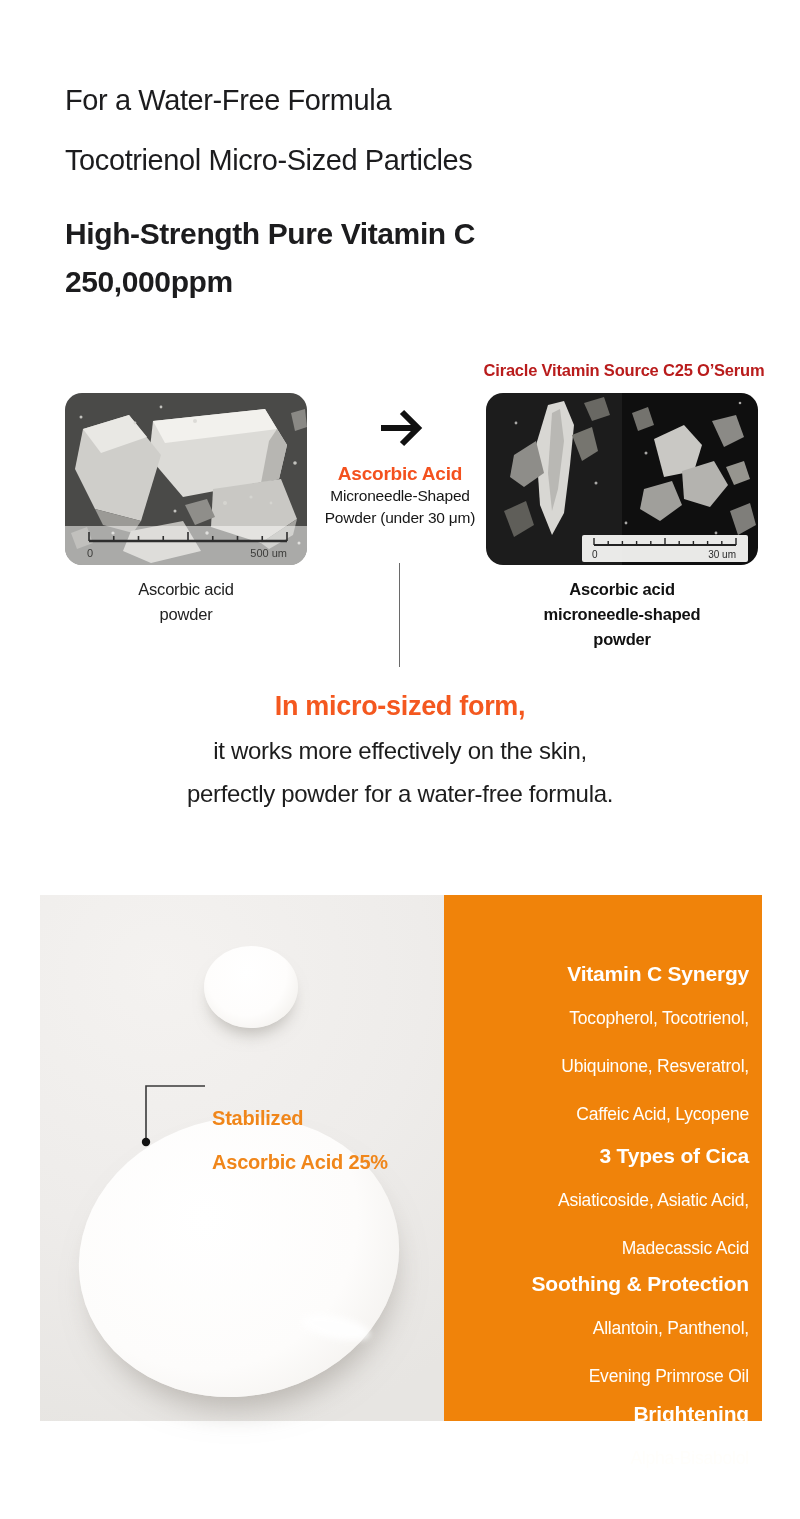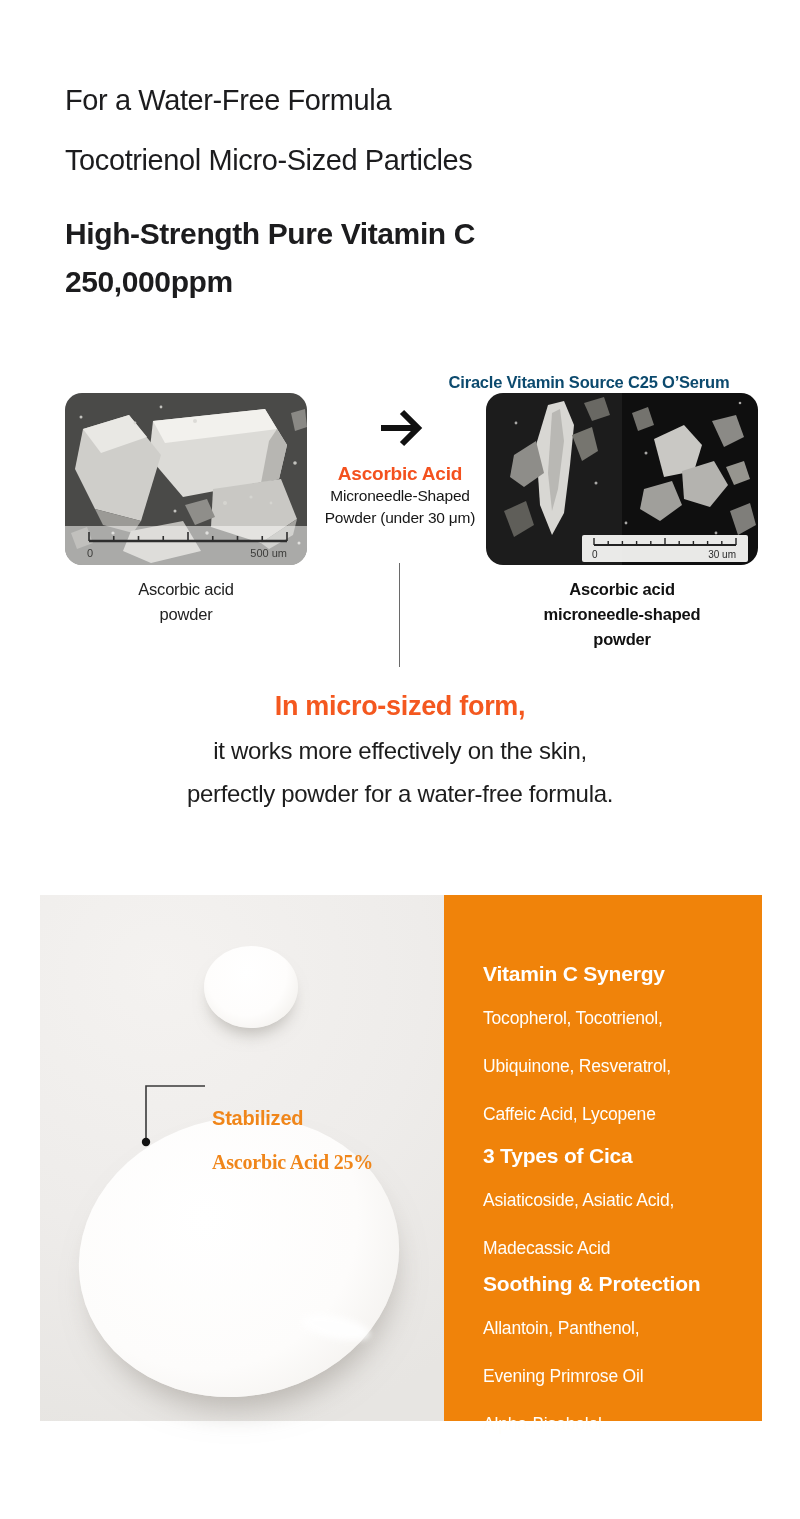--- a/index.html
+++ b/index.html
@@ -5,21 +5,21 @@
   html,body{margin:0;padding:0;background:#ffffff;}
   .page{
     position:relative;width:800px;height:1519px;margin:0 auto;background:#ffffff;
     font-family:"Liberation Sans","DejaVu Sans",sans-serif;color:#1b1b1b;overflow:hidden;
   }
   .abs{position:absolute;}
   
   .h-line{left:65px;width:700px;font-size:29px;font-weight:400;letter-spacing:-0.4px;color:#1c1c1e;}
   .h-line.bold{font-weight:700;font-size:30px;}
   
-  .product-title{left:438px;top:361px;width:302px;text-align:center;font-size:16.5px;font-weight:700;letter-spacing:-0.2px;color:#0c4a6e;margin-top:12px;}
+  .product-title{left:473px;top:361px;width:302px;text-align:center;font-size:16.5px;font-weight:700;letter-spacing:-0.2px;color:#b91c1c;}
   .sem{overflow:hidden;border-radius:17px;}
   .sem-left{left:65px;top:393px;width:242px;height:172px;}
   .sem-right{left:486px;top:393px;width:272px;height:172px;}
   .arrow-wrap{left:378px;top:408px;width:48px;height:40px;}
   .mid-block{left:305px;top:463px;width:190px;text-align:center;}
   .mid-title{font-size:19px;font-weight:700;color:#f4511e;letter-spacing:-0.2px;}
   .mid-sub{font-size:15.5px;color:#161616;line-height:22px;letter-spacing:-0.2px;}
   .caption{text-align:center;font-size:16.5px;line-height:25px;color:#222;letter-spacing:-0.2px;}
   .caption-left{left:65px;top:577px;width:242px;font-weight:400;}
   .caption-right{left:486px;top:577px;width:272px;font-weight:700;color:#111;}
@@ -35,24 +35,24 @@
   .ingredient-panel{left:444px;top:895px;width:318px;height:526px;background:#f0830a;}
   .droplet-small{left:204px;top:946px;width:94px;height:82px;border-radius:50%;
     background:radial-gradient(ellipse at 45% 32%, #ffffff 0%, #fefdfc 55%, #f4f2ef 80%, #e9e6e2 100%);
     box-shadow:0 12px 16px -6px rgba(150,145,138,0.55);}
   .droplet-big{left:78px;top:1118px;width:322px;height:278px;border-radius:50%;transform:rotate(-12deg);
     background:radial-gradient(ellipse at 42% 34%, #ffffff 0%, #fdfcfb 58%, #f3f1ee 84%, #e9e6e2 100%);
     box-shadow:0 22px 30px -10px rgba(148,142,134,0.55);}
   .droplet-big::after{content:"";position:absolute;left:64%;top:78%;width:70px;height:22px;border-radius:50%;
     background:#ffffff;filter:blur(3px);transform:rotate(24deg);opacity:.9;}
   .tex-label{left:212px;top:1107px;width:220px;font-size:20px;font-weight:700;color:#f0861a;letter-spacing:-0.2px;}
-  .tex-label .l2{margin-top:21px;font-family:Liberation Serif, serif;}
+  .tex-label .l2{margin-top:21px;}
   .callout{left:140px;top:1079px;width:80px;height:72px;}
   
-  .panel-content{left:483px;top:961px;width:266px;color:#ffffff;}
+  .panel-content{left:483px;top:961px;width:266px;color:#ffffff;text-align:right;}
   .ing-section{margin-bottom:13px;}
   .ing-section.s2{margin-bottom:7px;}
   .ing-section.s3{margin-bottom:9px;}
   .ing-title{font-size:21px;font-weight:700;line-height:25px;margin-bottom:8px;letter-spacing:-0.2px;}
   .ing-item{font-size:17.5px;line-height:32px;font-weight:400;letter-spacing:-0.2px;color:#fffefb;margin-top:16px;}
 </style>
 </head>
 <body>
 
 <div class="page">
@@ -221,17 +221,18 @@
       <div class="ing-title">3 Types of Cica</div>
       <div class="ing-item">Asiaticoside, Asiatic Acid,</div>
       <div class="ing-item">Madecassic Acid</div>
     </div>
     <div class="ing-section s3">
       <div class="ing-title">Soothing &amp; Protection</div>
       <div class="ing-item">Allantoin, Panthenol,</div>
       <div class="ing-item">Evening Primrose Oil</div>
     </div>
     <div class="ing-section">
+      <div class="ing-title">Brightening</div>
       <div class="ing-item">Alpha-Bisabolol</div>
     </div>
   </div>
 
 </div>
 
 </body></html>

